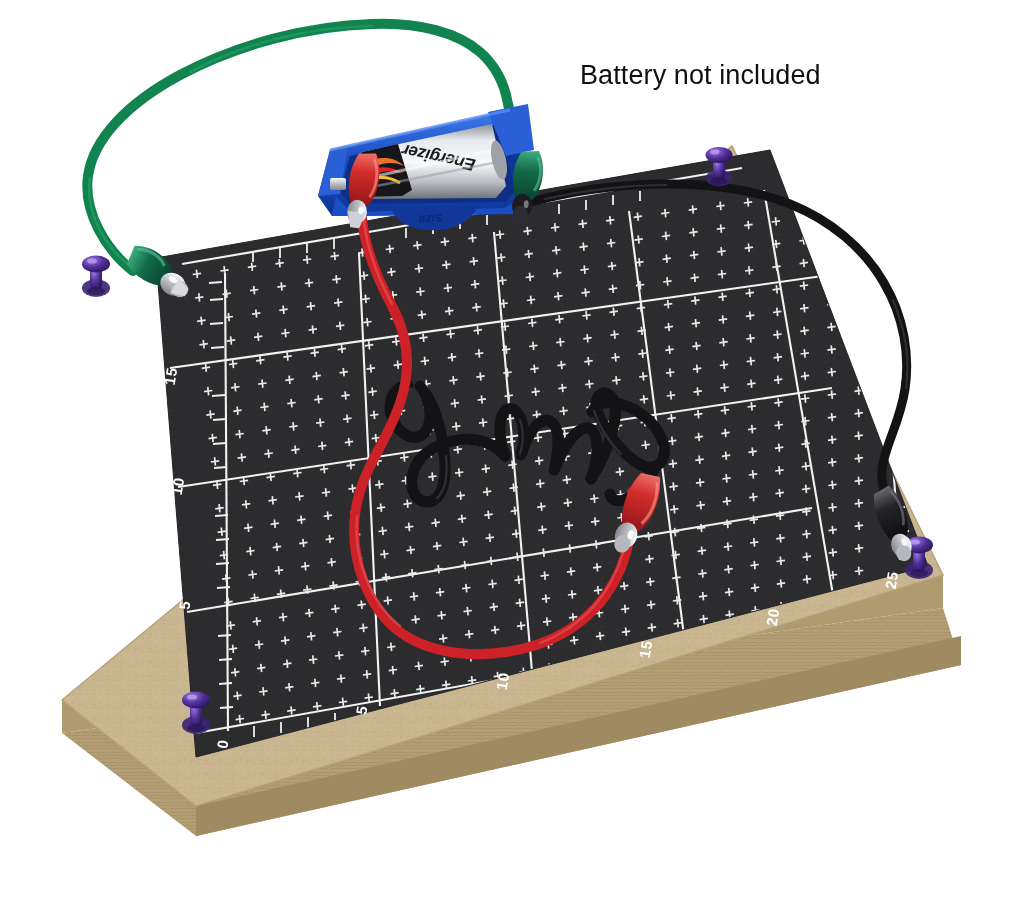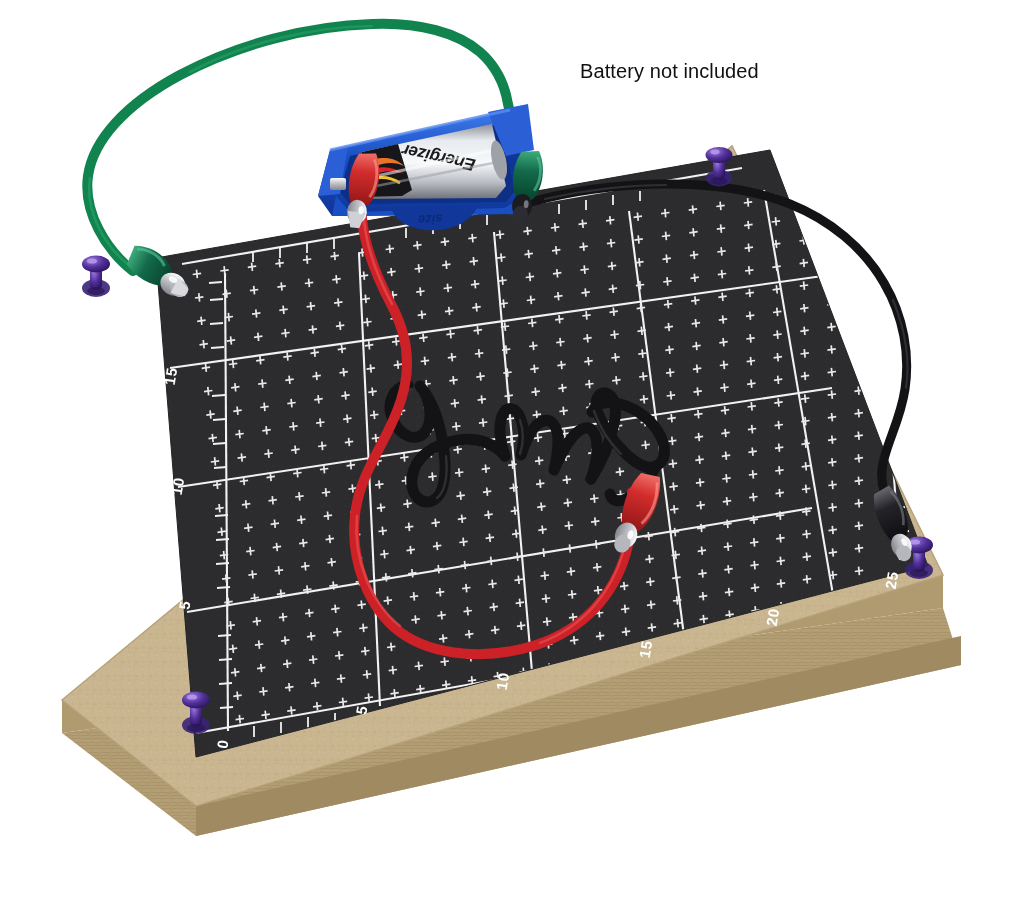--- a/index.html
+++ b/index.html
@@ -3,21 +3,21 @@
 <meta charset="utf-8">
 <style>
   html,body{margin:0;padding:0;background:#ffffff;}
   body{width:1024px;height:902px;overflow:hidden;font-family:"Liberation Sans",sans-serif;}
   #stage{position:relative;width:1024px;height:902px;background:#ffffff;}
 
   
   .caption{
     position:absolute; left:580px; top:60px;
     font-family:"Liberation Sans",sans-serif;
-    font-size:20px; color:#101010; letter-spacing:.1px; white-space:nowrap;
+    font-size:27px; color:#101010; letter-spacing:.1px; white-space:nowrap;
   }
 
   
   .board-wrap{position:absolute;left:0;top:0;width:1024px;height:902px;}
   .gridline{ stroke:#f2f2f2; stroke-width:2.1; fill:none; }
   .tick{ stroke:#f0f0f0; stroke-width:1.8; }
   .cross{ stroke:#e9e9e9; stroke-width:1.7; }
 
   .axislabel{
     fill:#ffffff; font-family:"Liberation Sans",sans-serif;

